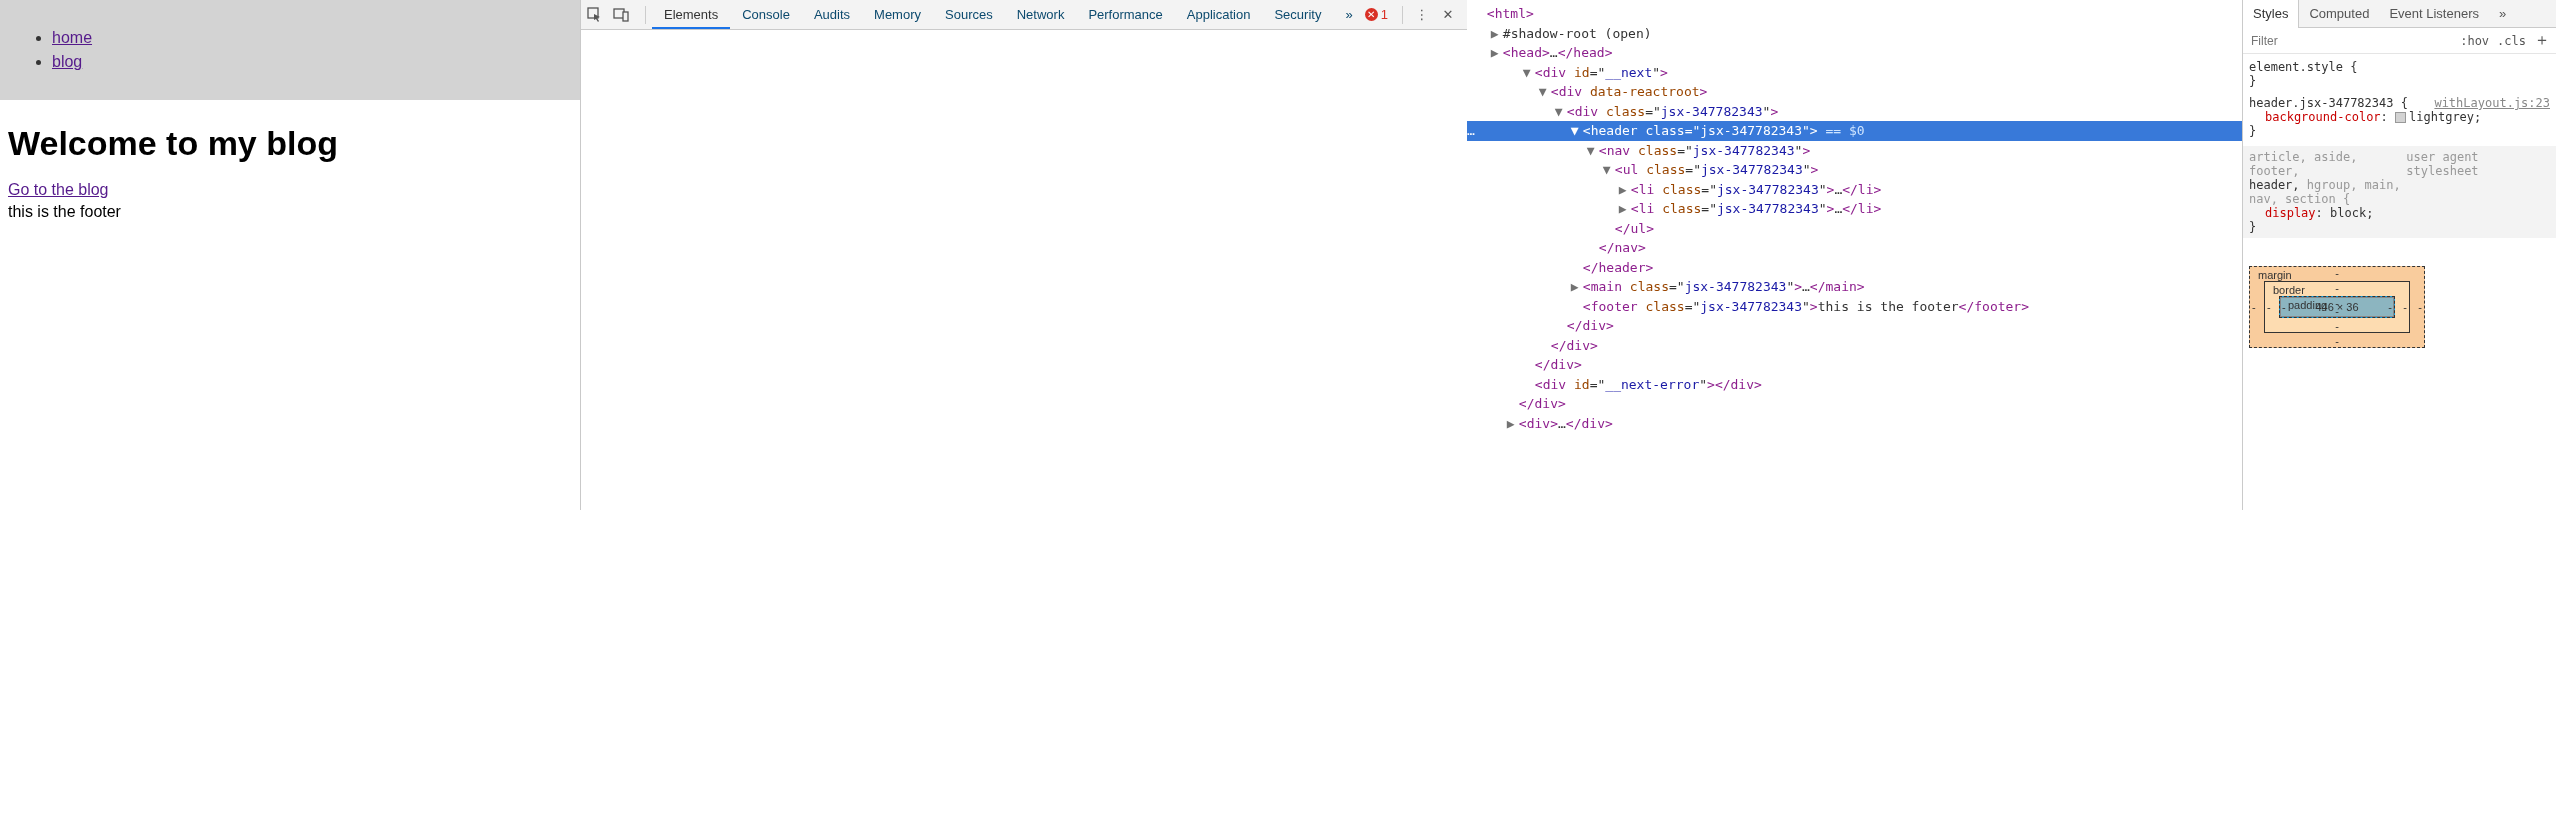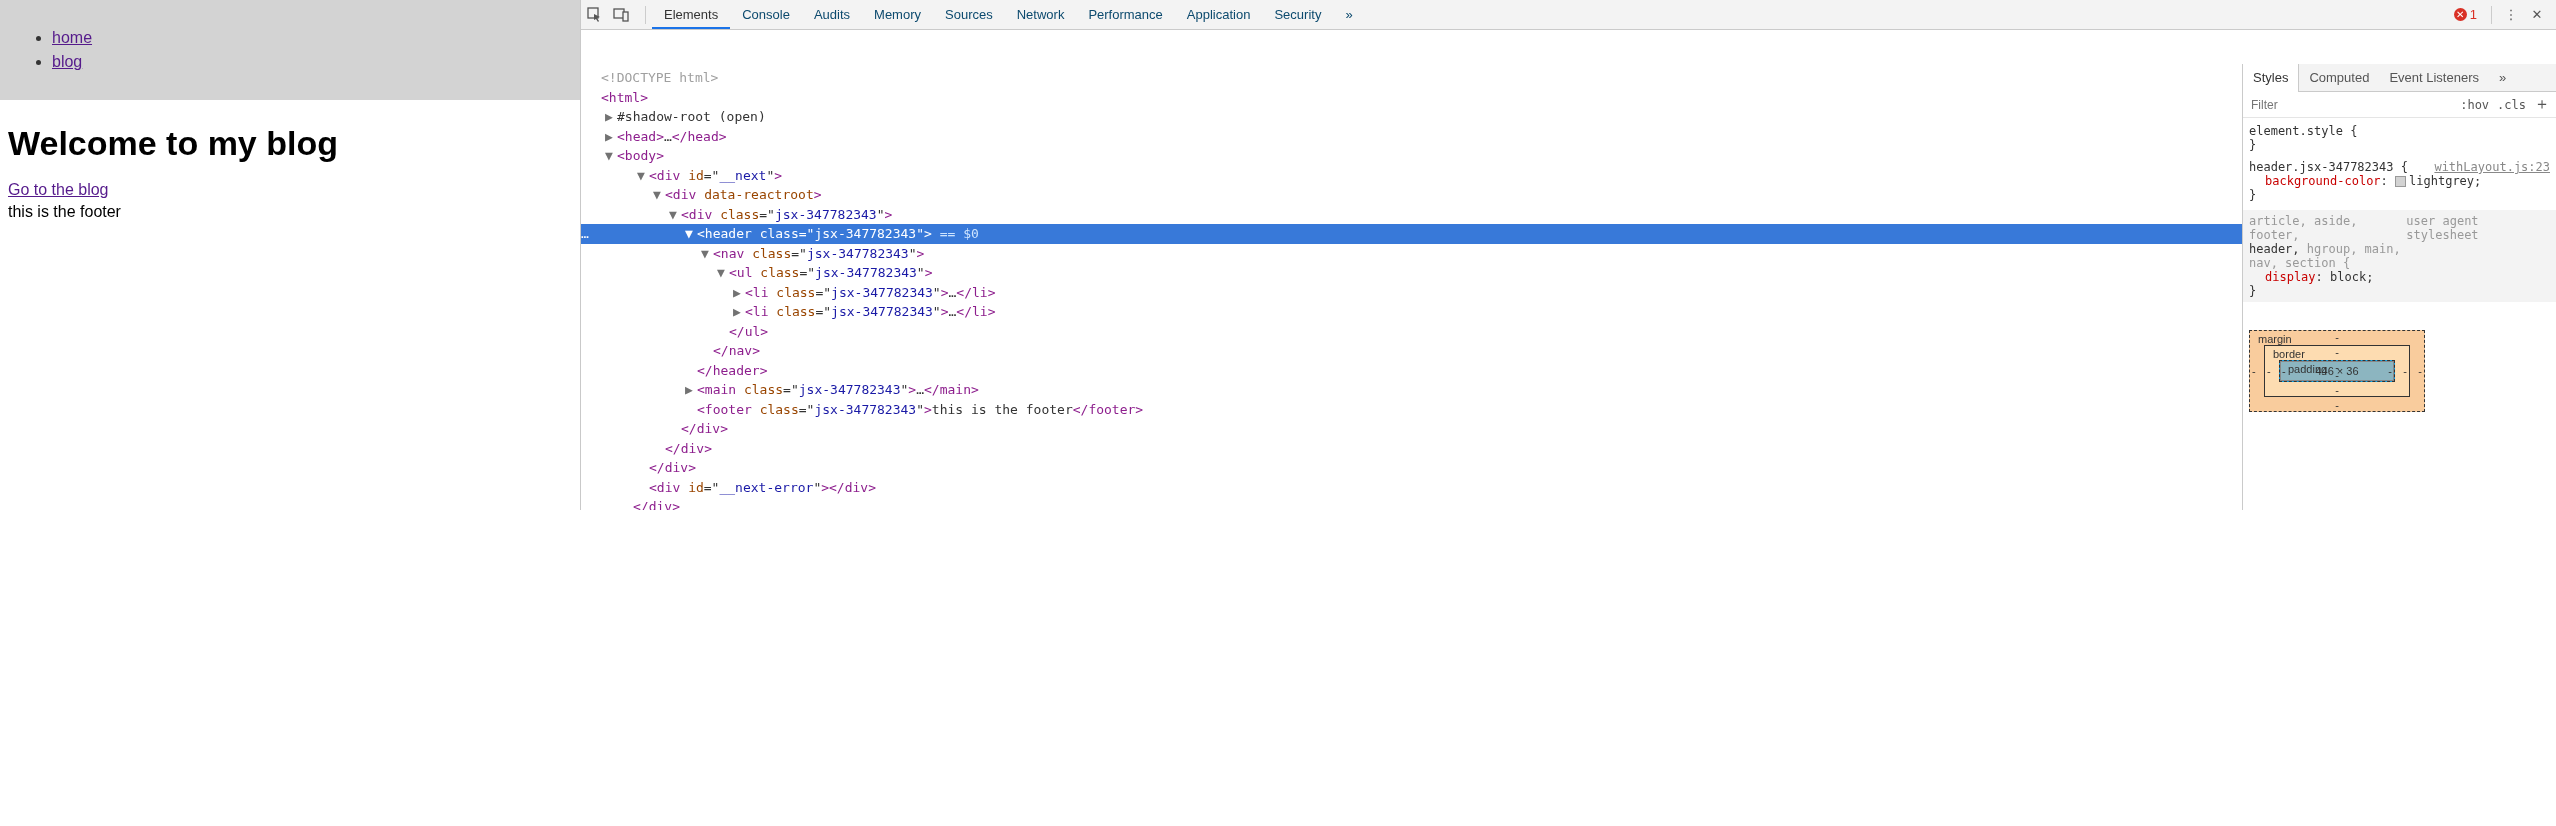--- a/index.html
+++ b/index.html
@@ -46,26 +46,25 @@
   margin-left: 8px;
 }
 .page .footer-text {
   margin: 4px 0 0 8px;
 }
 
 
 .devtools {
   flex: 1;
   display: flex;
-  flex-direction: column;
+  flex-direction: row;
   border-left: 1px solid #c9c9c9;
   font-family: -apple-system, "Segoe UI", Arial, sans-serif;
   font-size: 13px;
   color: #333;
-  gap: 34px;
 }
 
 
 .dt-toolbar {
   display: flex;
   align-items: center;
   height: 30px;
   border-bottom: 1px solid #cacaca;
   background: #f3f3f3;
   padding: 0 6px;
@@ -356,25 +355,23 @@
       <span>1</span>
     </div>
     <div class="divider"></div>
     <div class="icon-btn">⋮</div>
     <div class="icon-btn">✕</div>
   </div>
 
   <div class="dt-main">
 
     <div class="dom-panel" id="dom-panel">
-        <div class="dom-line" style="padding-left: 8px;"><span class="arrow"></span><span class="gray">&lt;!DOCTYPE html&gt;</span></div>
         <div class="dom-line" style="padding-left: 8px;"><span class="arrow"></span><span class="tag-bracket">&lt;</span><span class="tag-name">html</span><span class="tag-bracket">&gt;</span></div>
         <div class="dom-line" style="padding-left: 24px;"><span class="arrow">▶</span><span class="txt">#shadow-root (open)</span></div>
         <div class="dom-line" style="padding-left: 24px;"><span class="arrow">▶</span><span class="tag-bracket">&lt;</span><span class="tag-name">head</span><span class="tag-bracket">&gt;</span><span class="txt">…</span><span class="tag-bracket">&lt;/</span><span class="tag-name">head</span><span class="tag-bracket">&gt;</span></div>
-        <div class="dom-line" style="padding-left: 24px;"><span class="arrow">▼</span><span class="tag-bracket">&lt;</span><span class="tag-name">body</span><span class="tag-bracket">&gt;</span></div>
         <div class="dom-line" style="padding-left: 56px;"><span class="arrow">▼</span><span class="tag-bracket">&lt;</span><span class="tag-name">div</span> <span class="attr-name">id</span>="<span class="attr-val">__next</span>"<span class="tag-bracket">&gt;</span></div>
         <div class="dom-line" style="padding-left: 72px;"><span class="arrow">▼</span><span class="tag-bracket">&lt;</span><span class="tag-name">div</span> <span class="attr-name">data-reactroot</span><span class="tag-bracket">&gt;</span></div>
         <div class="dom-line" style="padding-left: 88px;"><span class="arrow">▼</span><span class="tag-bracket">&lt;</span><span class="tag-name">div</span> <span class="attr-name">class</span>="<span class="attr-val">jsx-347782343</span>"<span class="tag-bracket">&gt;</span></div>
         <div class="dom-line selected-line row-dots" style="padding-left: 104px;"><span class="arrow">▼</span><span class="tag-bracket">&lt;</span><span class="tag-name">header</span> <span class="attr-name">class</span>="<span class="attr-val">jsx-347782343</span>"<span class="tag-bracket">&gt;</span> <span class="eq0">== $0</span></div>
         <div class="dom-line" style="padding-left: 120px;"><span class="arrow">▼</span><span class="tag-bracket">&lt;</span><span class="tag-name">nav</span> <span class="attr-name">class</span>="<span class="attr-val">jsx-347782343</span>"<span class="tag-bracket">&gt;</span></div>
         <div class="dom-line" style="padding-left: 136px;"><span class="arrow">▼</span><span class="tag-bracket">&lt;</span><span class="tag-name">ul</span> <span class="attr-name">class</span>="<span class="attr-val">jsx-347782343</span>"<span class="tag-bracket">&gt;</span></div>
         <div class="dom-line" style="padding-left: 152px;"><span class="arrow">▶</span><span class="tag-bracket">&lt;</span><span class="tag-name">li</span> <span class="attr-name">class</span>="<span class="attr-val">jsx-347782343</span>"<span class="tag-bracket">&gt;</span><span class="txt">…</span><span class="tag-bracket">&lt;/</span><span class="tag-name">li</span><span class="tag-bracket">&gt;</span></div>
         <div class="dom-line" style="padding-left: 152px;"><span class="arrow">▶</span><span class="tag-bracket">&lt;</span><span class="tag-name">li</span> <span class="attr-name">class</span>="<span class="attr-val">jsx-347782343</span>"<span class="tag-bracket">&gt;</span><span class="txt">…</span><span class="tag-bracket">&lt;/</span><span class="tag-name">li</span><span class="tag-bracket">&gt;</span></div>
         <div class="dom-line" style="padding-left: 136px;"><span class="arrow"></span><span class="tag-bracket">&lt;/</span><span class="tag-name">ul</span><span class="tag-bracket">&gt;</span></div>
         <div class="dom-line" style="padding-left: 120px;"><span class="arrow"></span><span class="tag-bracket">&lt;/</span><span class="tag-name">nav</span><span class="tag-bracket">&gt;</span></div>

